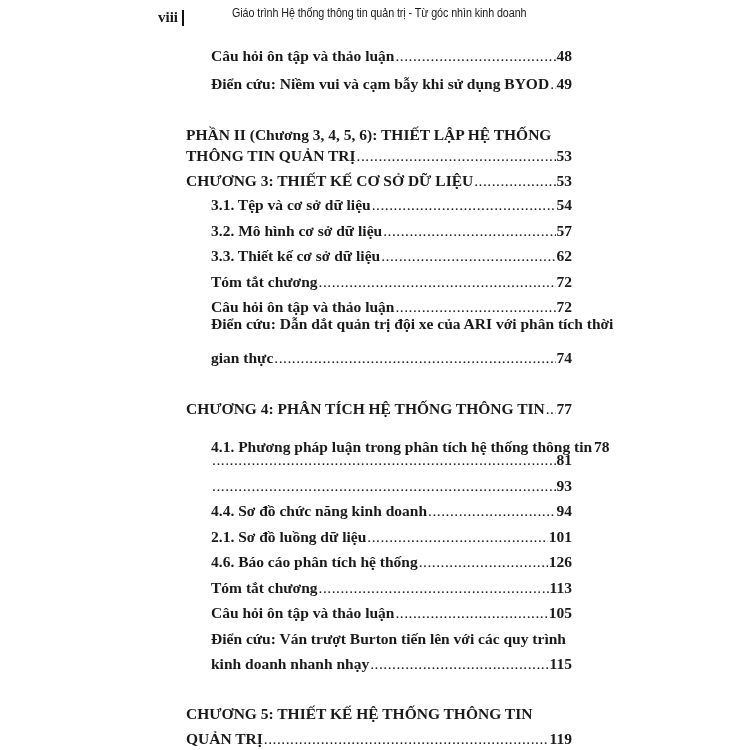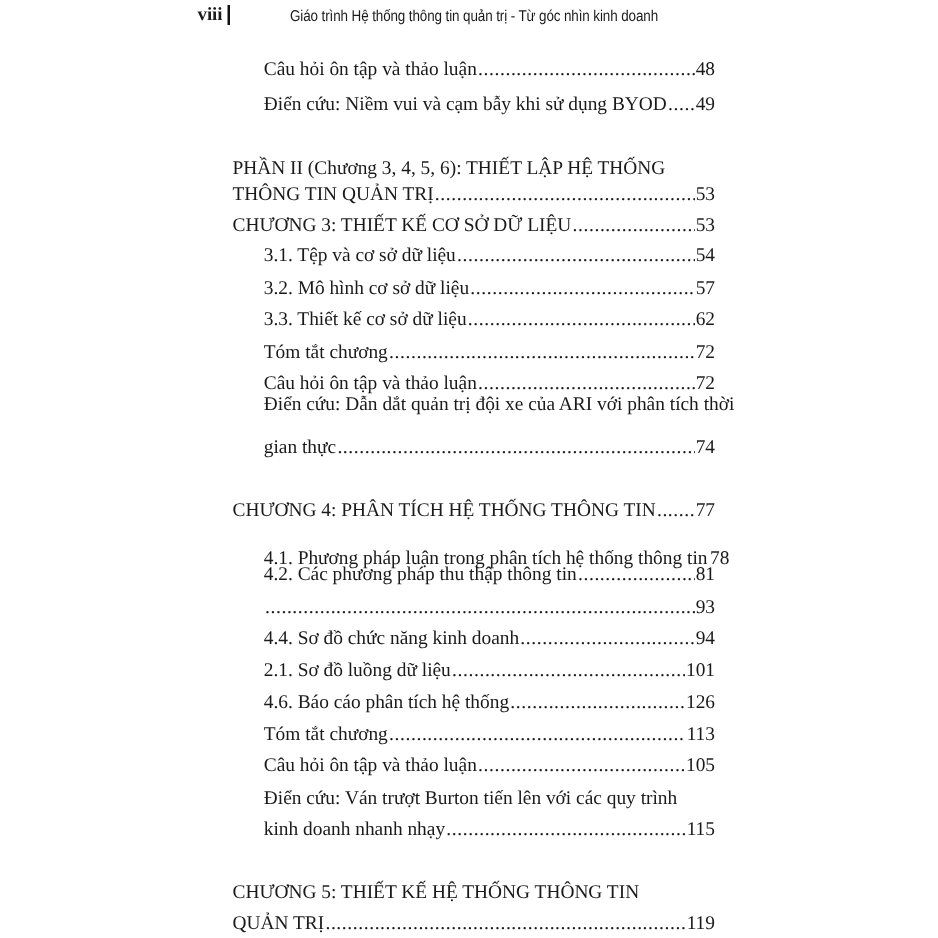--- a/index.html
+++ b/index.html
@@ -2,36 +2,36 @@
 <html><head>
 <meta charset="utf-8">
 <style>
   html, body { margin: 0; padding: 0; }
   body {
     width: 750px; height: 750px; background: #ffffff; overflow: hidden;
     position: relative; font-family: "Liberation Serif", "DejaVu Serif", serif; color: #1a1a1a;
   }
   .running-header {
     position: absolute; top: 4px; left: 158px; height: 22px;
-    display: flex; align-items: flex-start; white-space: nowrap;
+    display: flex; align-items: flex-end; white-space: nowrap;
   }
   .page-num { font-family: "Liberation Serif", serif; font-weight: bold; font-size: 15px; }
   .sep { display: inline-block; width: 1.5px; height: 16px; background: #111; margin: 0 0 0 4px; }
   .book-title {
     position: absolute; left: 74px; top: 2px;
     font-family: "Liberation Sans", "DejaVu Sans", sans-serif; font-size: 12.5px;
     transform: scaleX(0.86); transform-origin: left center; letter-spacing: -0.1px;
   }
   .toc { position: absolute; left: 0; top: 0; width: 750px; }
   .entry {
     position: absolute; display: flex; align-items: baseline;
     font-size: 15.5px; line-height: 22px; white-space: nowrap;
   }
-  .entry.bold { font-weight: normal; font-size: 15.5px; left: 186px; width: 386px; }
-  .entry.sub { left: 211px; width: 361px; }
+  .entry.bold { font-weight: bold; font-size: 15.5px; left: 186px; width: 386px; }
+  .entry.sub { left: 211px; width: 361px; font-weight: bold; }
   .entry .label { flex: 0 0 auto; }
   .entry .dots {
     flex: 1 1 auto; overflow: hidden; margin: 0 1px;
     font-weight: normal; letter-spacing: 0.5px;
   }
   .entry .dots::before {
     content: "........................................................................................................................................................................";
   }
   .entry .pg { flex: 0 0 auto; }
 </style>
@@ -110,21 +110,20 @@
       <span class="label">CHƯƠNG 4: PHÂN TÍCH HỆ THỐNG THÔNG TIN</span>
       <span class="dots"></span>
       <span class="pg">77</span>
     </div>
   <div class="entry sub" style="top:436px">
       <span class="label">4.1. Phương pháp luận trong phân tích hệ thống thông tin</span>
       <span class="dots"></span>
       <span class="pg">78</span>
     </div>
   <div class="entry sub" style="top:449px">
-      <span class="label">4.2. Các phương pháp thu thập thông tin</span>
       <span class="dots"></span>
       <span class="pg">81</span>
     </div>
   <div class="entry sub" style="top:475px">
       <span class="dots"></span>
       <span class="pg">93</span>
     </div>
   <div class="entry sub" style="top:500px">
       <span class="label">4.4. Sơ đồ chức năng kinh doanh</span>
       <span class="dots"></span>

